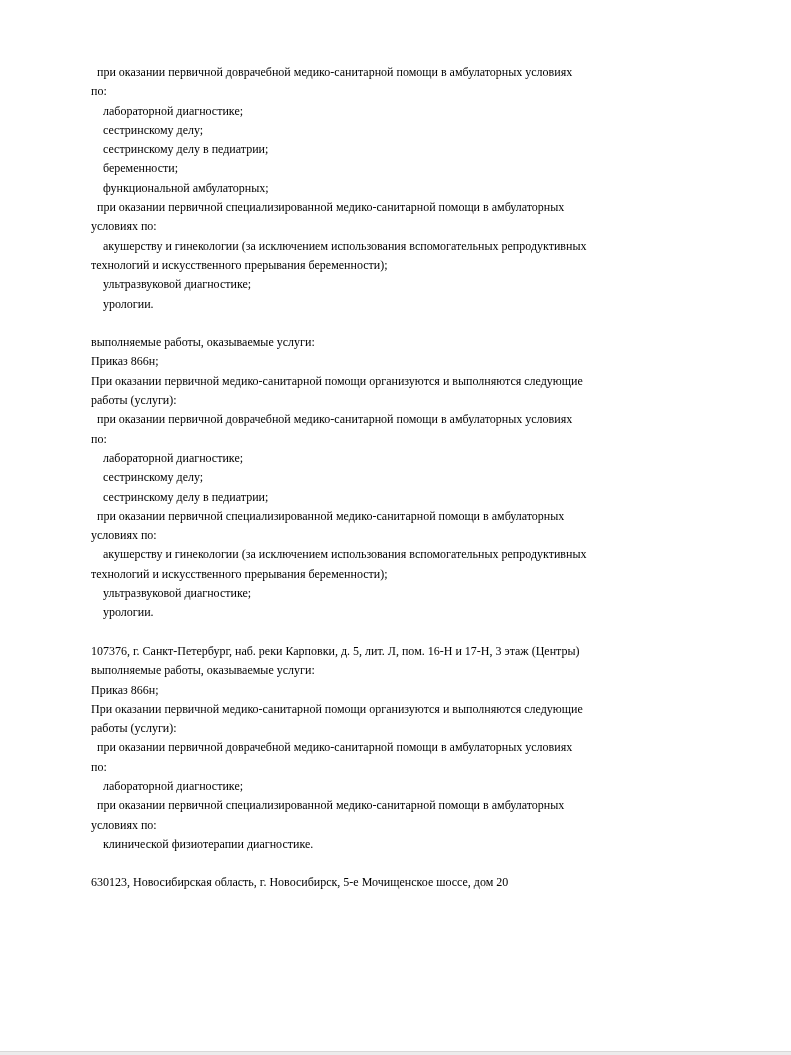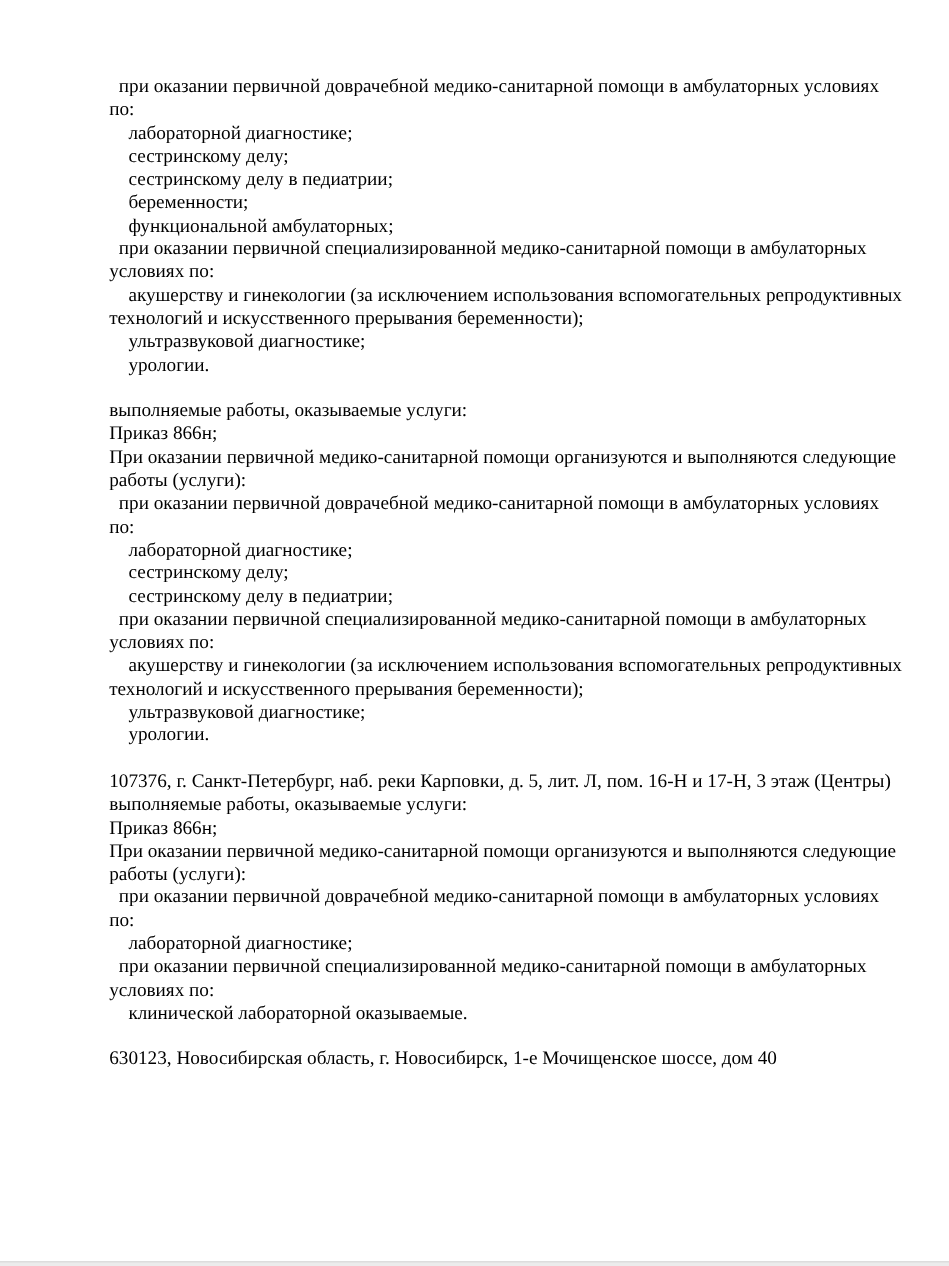--- a/index.html
+++ b/index.html
@@ -20,21 +20,21 @@
     top: 0;
     width: 791px;
     height: 1055px;
     background: #ffffff;
   }
   .document-text {
     position: absolute;
     left: 91px;
     top: 63px;
     color: #000000;
-    font-size: 16px;
+    font-size: 12px;
     line-height: 19.3px;
     font-family: "Liberation Serif", serif;
   }
   .document-section {
     margin-bottom: 19.3px; 
   }
   .document-section:last-child {
     margin-bottom: 0;
   }
   .text-line {
@@ -93,20 +93,20 @@
         <div class="text-line">107376, г. Санкт-Петербург, наб. реки Карповки, д. 5, лит. Л, пом. 16-Н и 17-Н, 3 этаж (Центры)</div>
         <div class="text-line">выполняемые работы, оказываемые услуги:</div>
         <div class="text-line">Приказ 866н;</div>
         <div class="text-line">При оказании первичной медико-санитарной помощи организуются и выполняются следующие</div>
         <div class="text-line">работы (услуги):</div>
         <div class="text-line">  при оказании первичной доврачебной медико-санитарной помощи в амбулаторных условиях</div>
         <div class="text-line">по:</div>
         <div class="text-line">    лабораторной диагностике;</div>
         <div class="text-line">  при оказании первичной специализированной медико-санитарной помощи в амбулаторных</div>
         <div class="text-line">условиях по:</div>
-        <div class="text-line">    клинической лабораторной оказываемые.</div>
+        <div class="text-line">    клинической физиотерапии диагностике.</div>
       </div>
       <div class="document-section">
-        <div class="text-line">630123, Новосибирская область, г. Новосибирск, 1-е Мочищенское шоссе, дом 40</div>
+        <div class="text-line">630123, Новосибирская область, г. Новосибирск, 5-е Мочищенское шоссе, дом 20</div>
       </div>
     </div>
   <div class="bottom-divider"></div>
 </div>
 
 </body></html>

